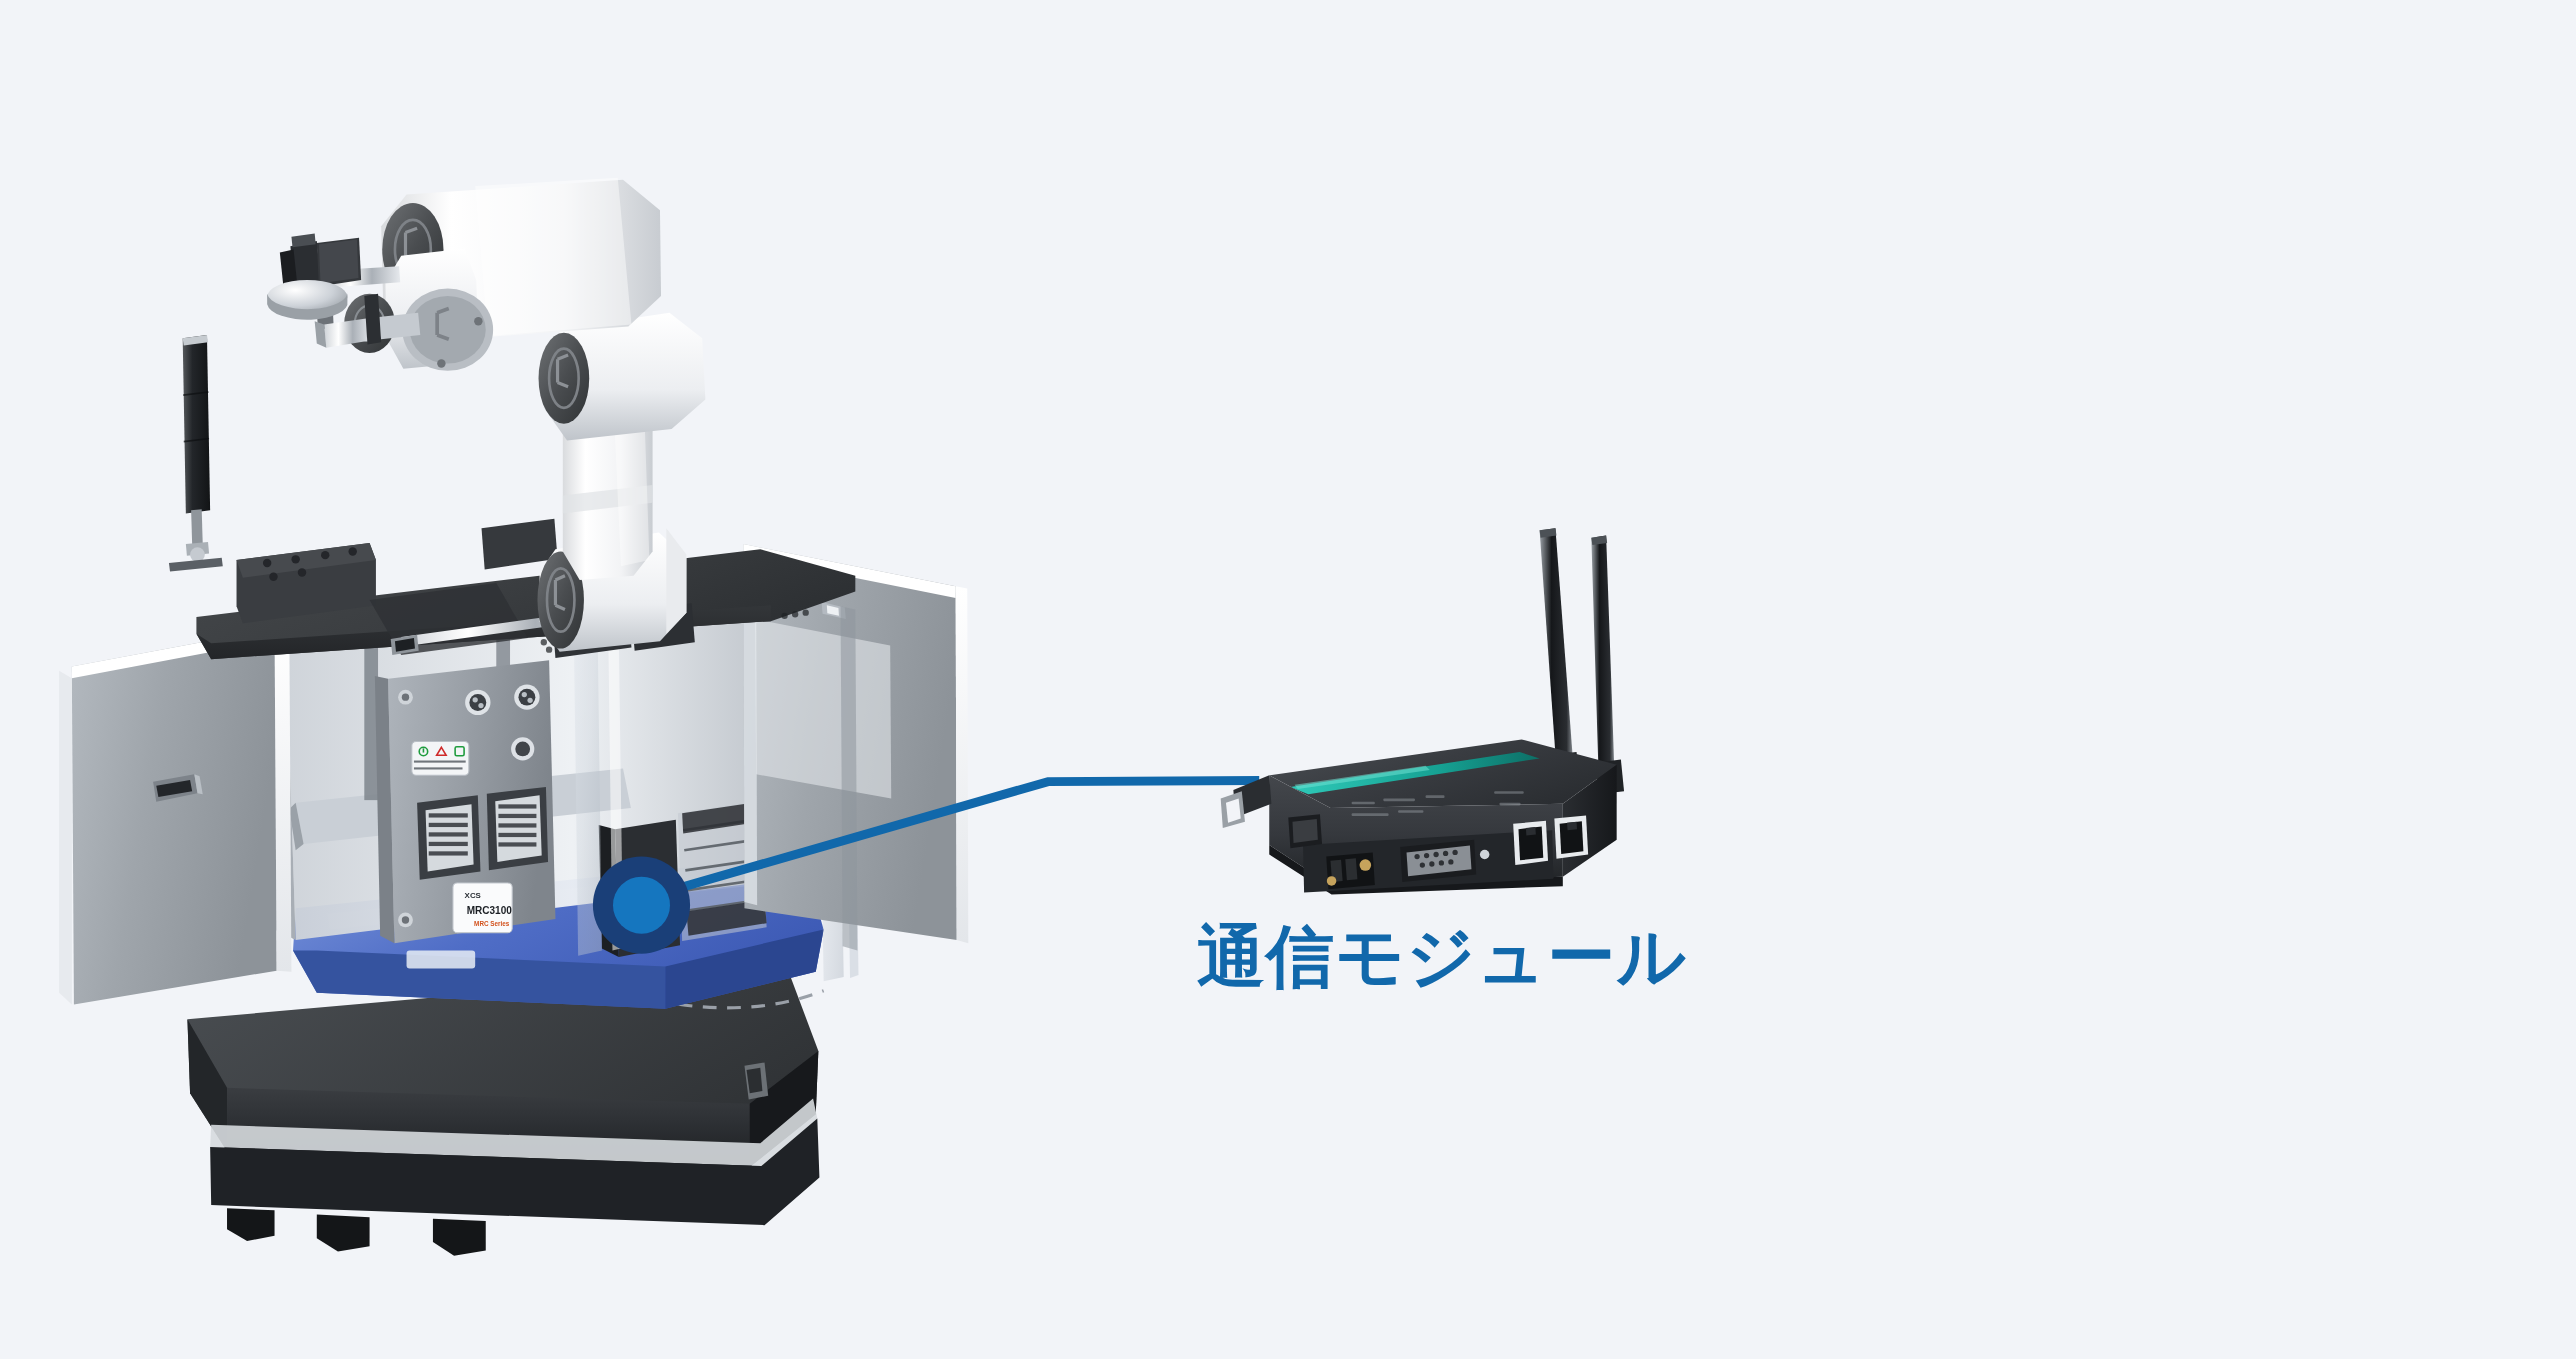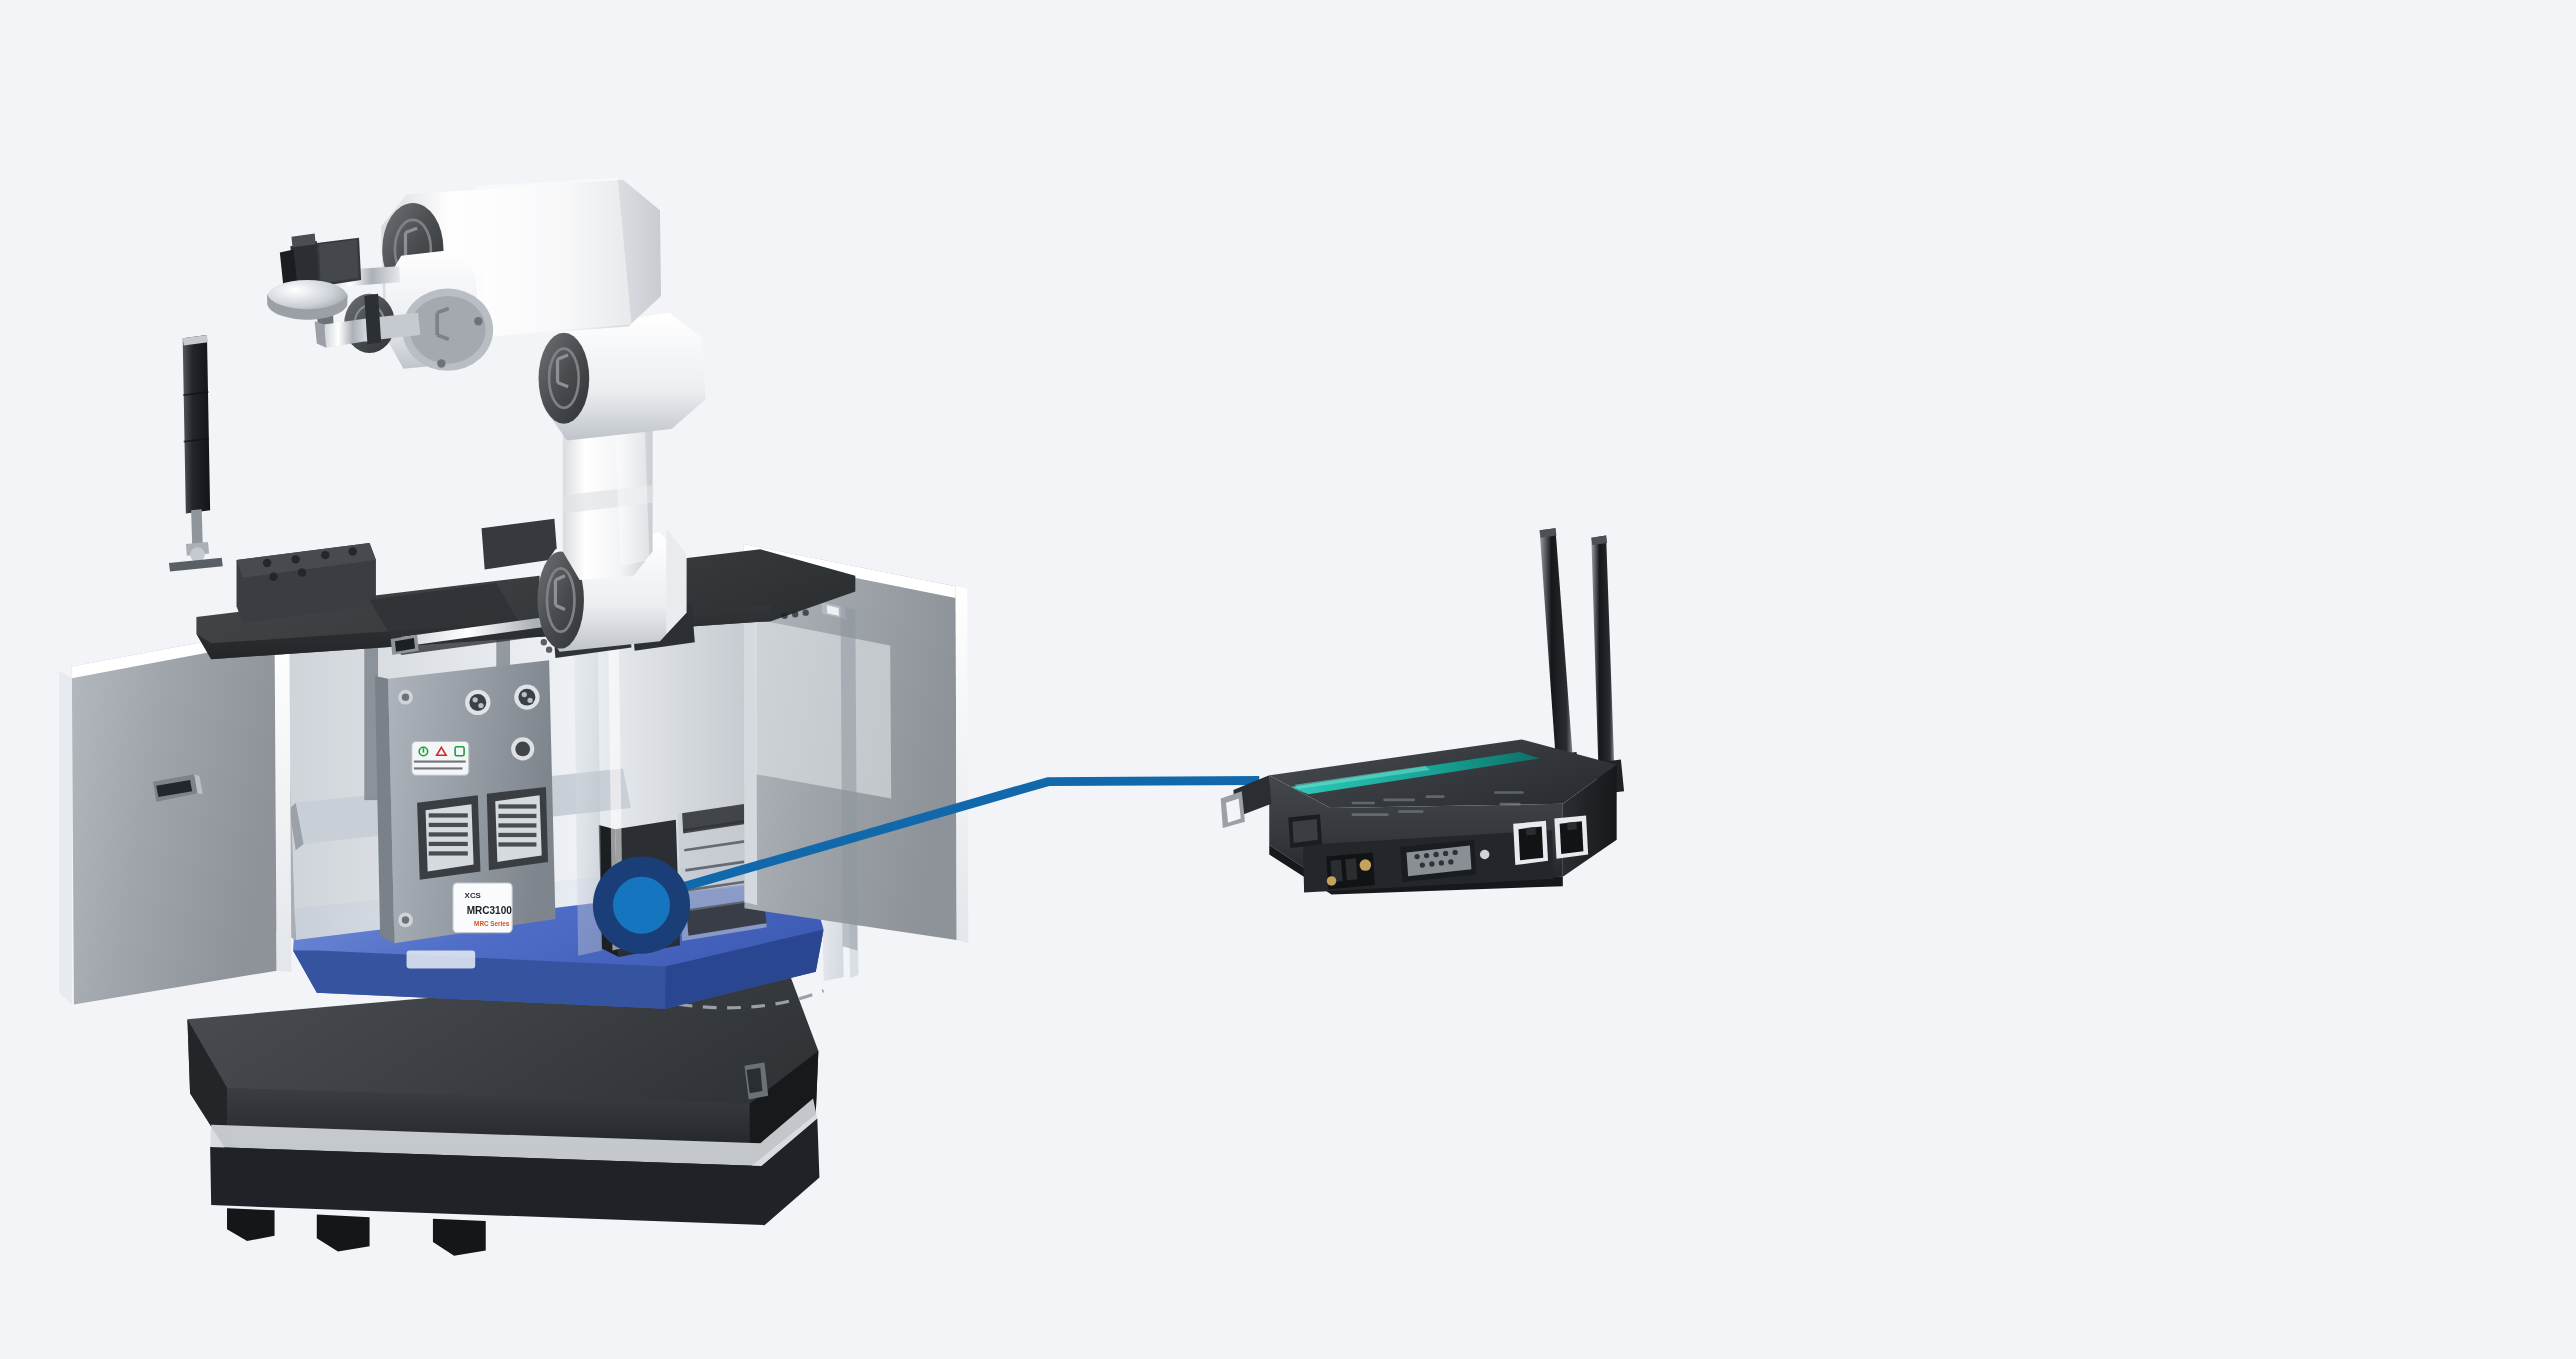--- a/index.html
+++ b/index.html
@@ -510,15 +510,16 @@
         <path d="M2968 1558 L2986 1556 L2987 1570 L2969 1572 Z" fill="#2a2d31"></path>
       </g>
 
       <g>
         <path d="M2440 1548 L2500 1542 L2504 1598 L2444 1606 Z" fill="#1b1d20"></path>
         <path d="M2448 1556 L2494 1551 L2496 1590 L2450 1596 Z" fill="#3a3d41"></path>
       </g>
     </g>
   </svg>
 
+  <div class="callout-label" style="left:1197px; top:923px;">通信モジュール</div>
 
 </div>
 
 
 </body></html>

